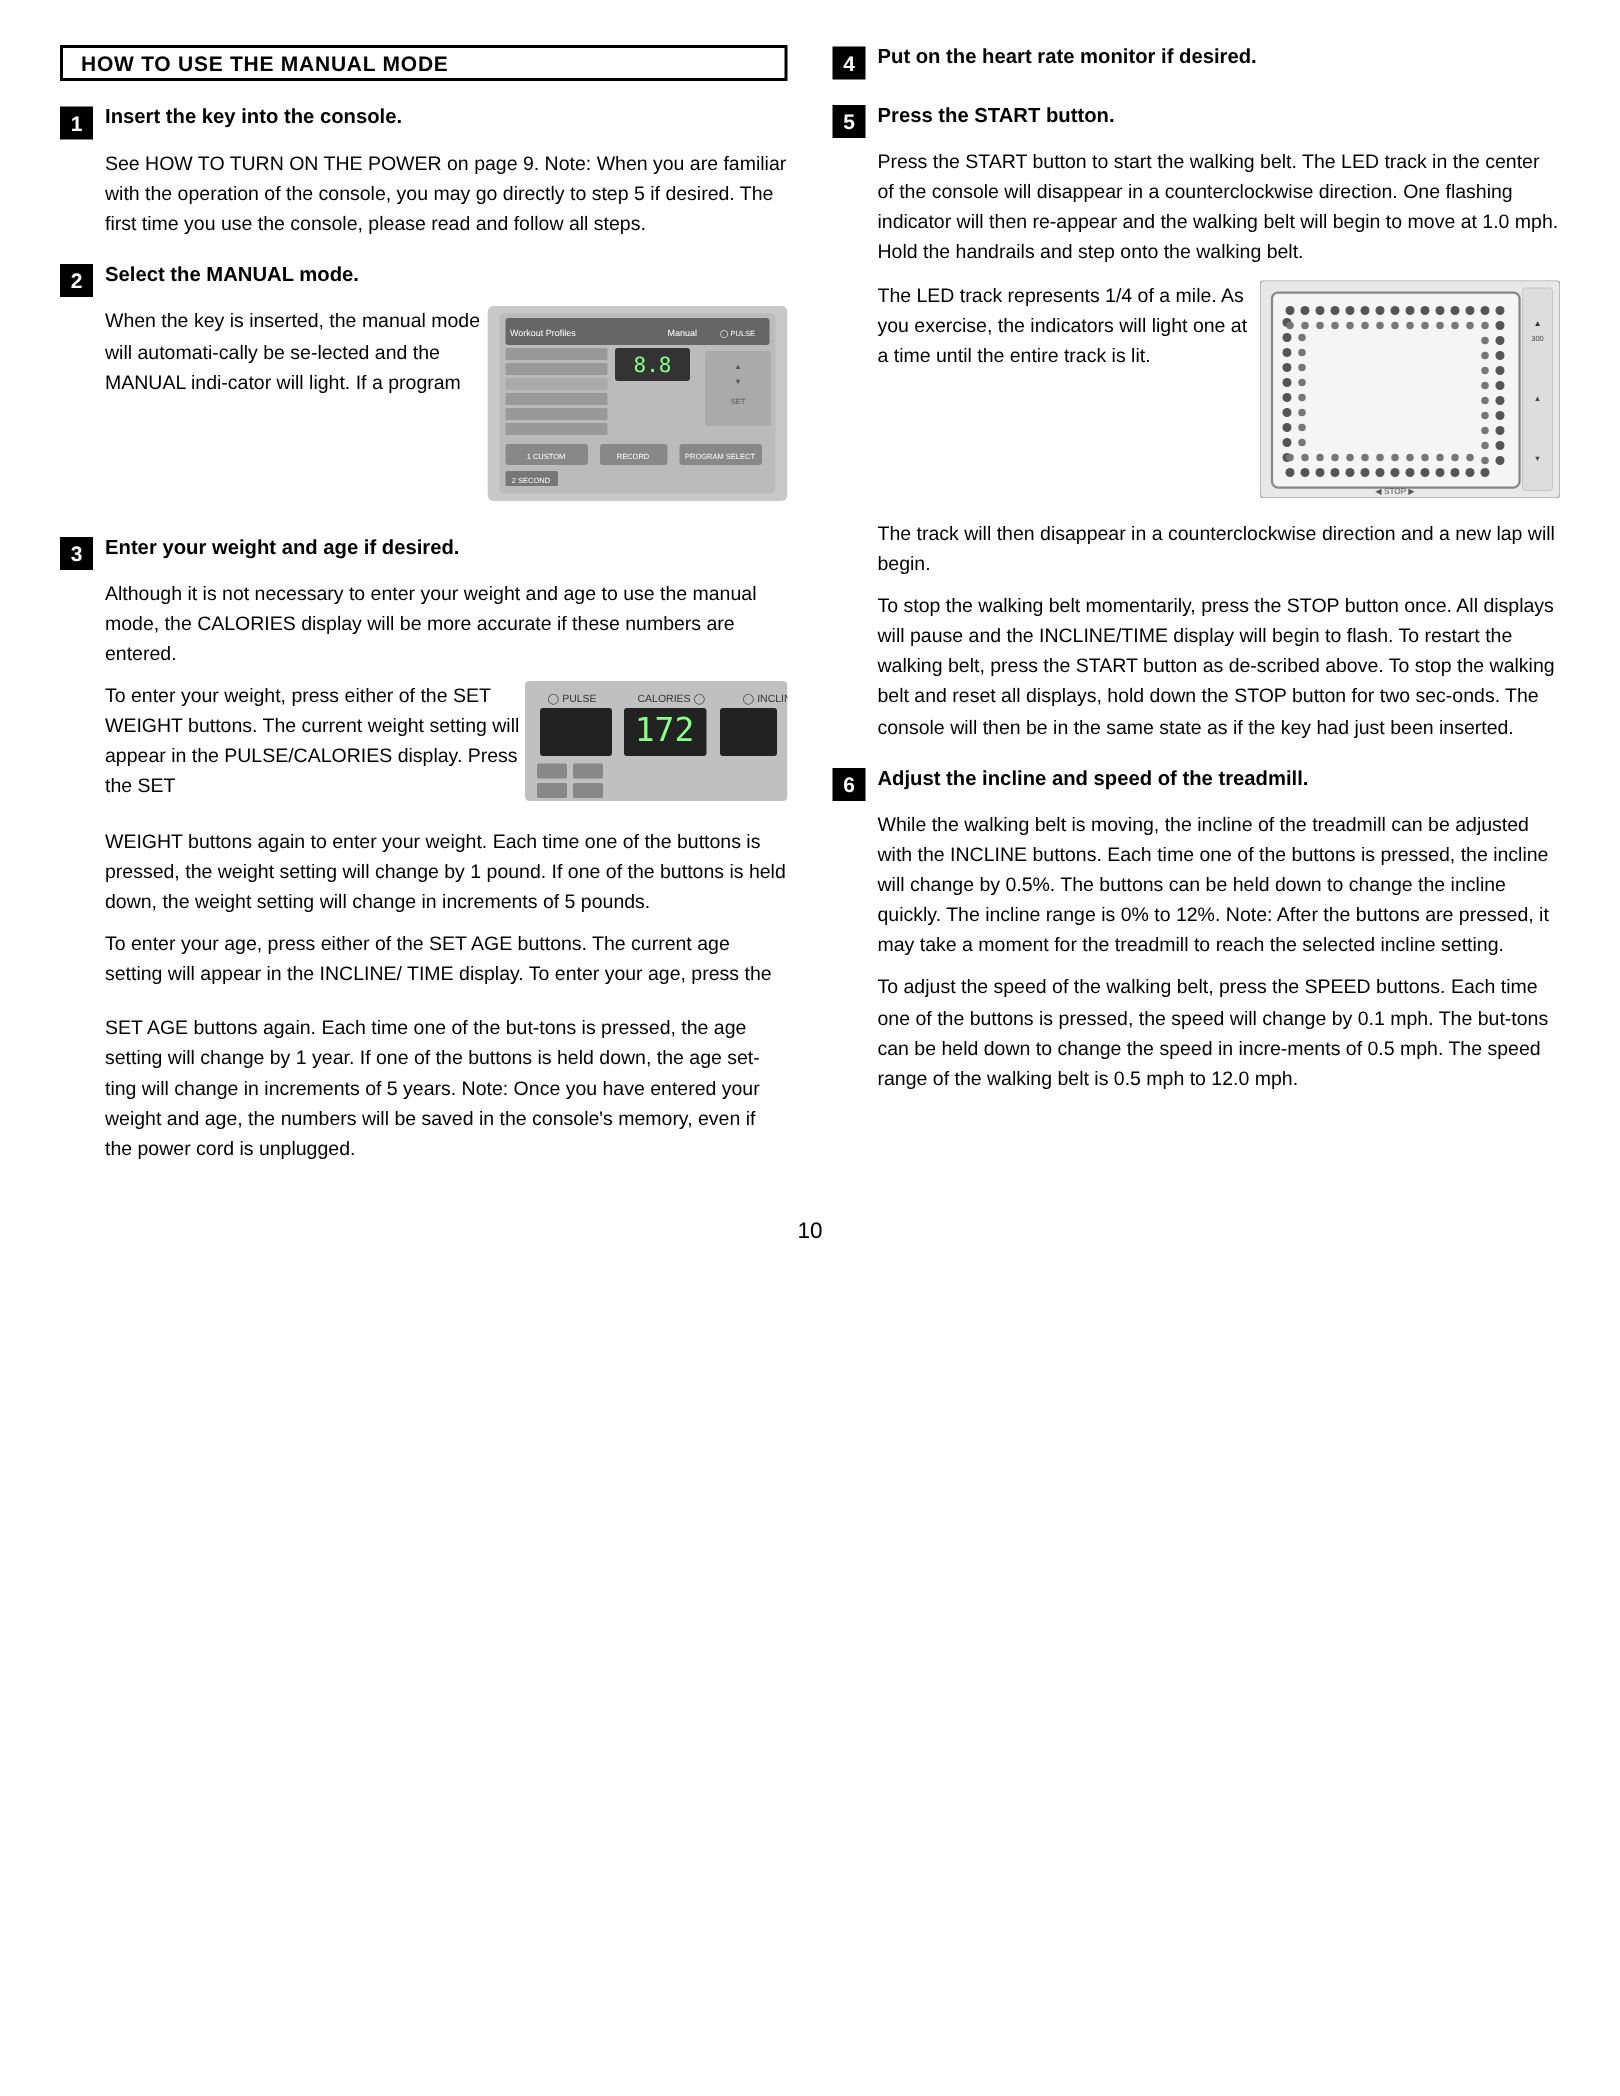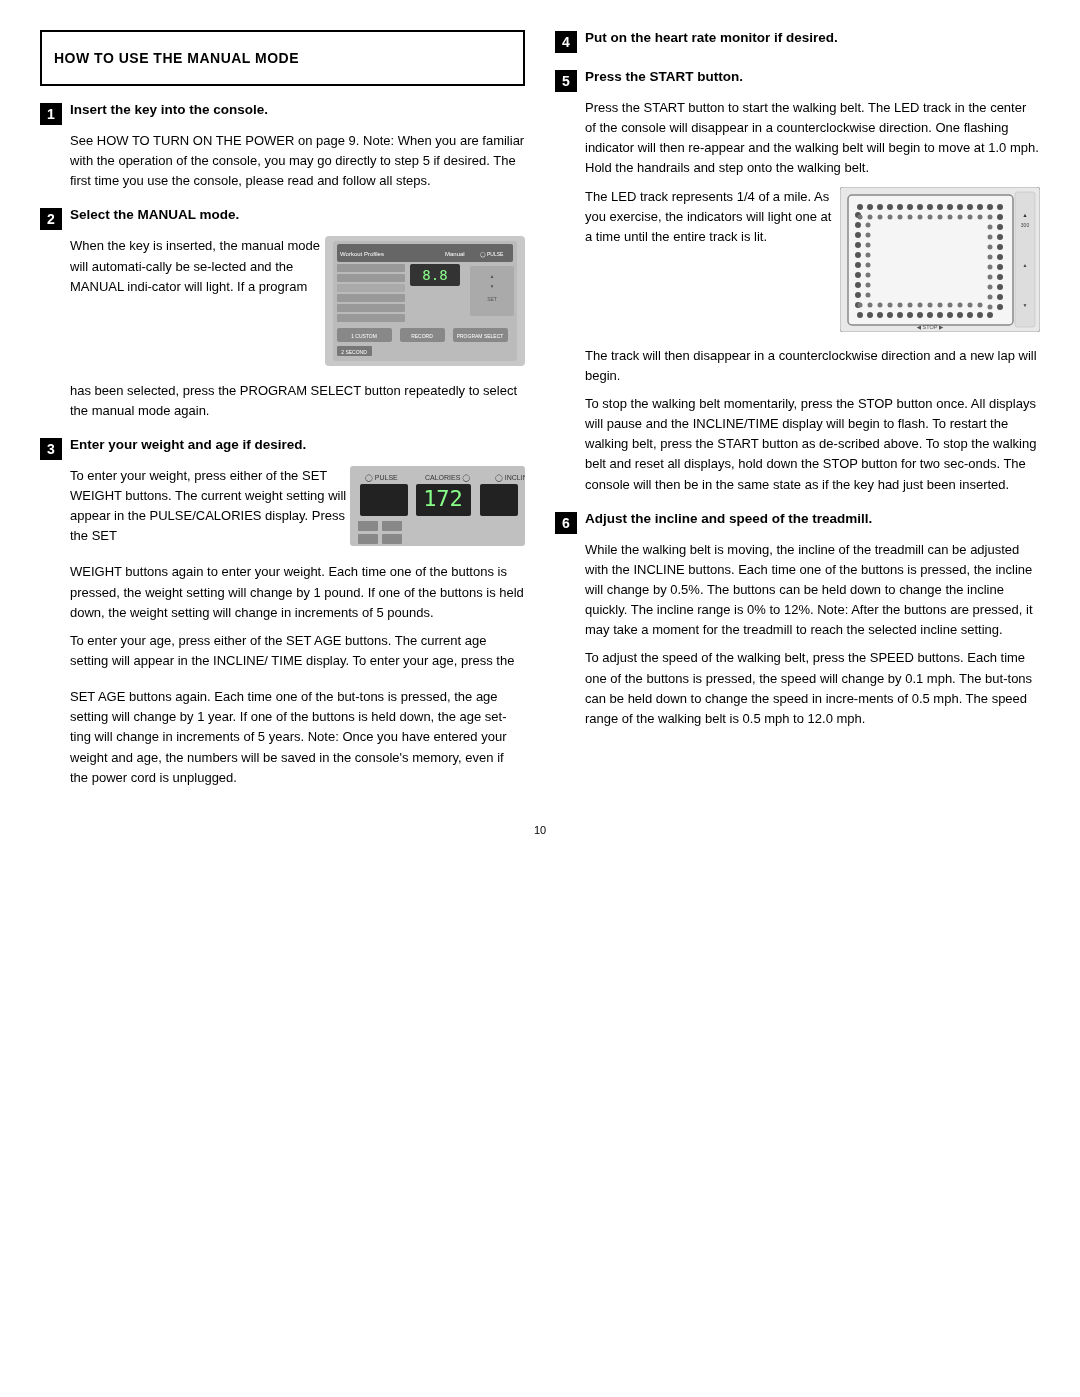--- a/index.html
+++ b/index.html
@@ -20,21 +20,21 @@
     .left-col {
       flex: 1;
       min-width: 0;
     }
     .right-col {
       flex: 1;
       min-width: 0;
     }
     .header-box {
       border: 2px solid #000;
-      padding: 18px 12px;
+      padding: 2px 12px;
       margin-bottom: 16px;
       display: inline-block;
       width: 100%;
     }
     .header-box-title {
       font-weight: bold;
       font-size: 14px;
       text-transform: uppercase;
       letter-spacing: 0.5px;
     }
@@ -79,21 +79,21 @@
     }
     .inline-figure .text-part {
       flex: 1;
     }
     .inline-figure .img-part {
       flex-shrink: 0;
     }
     
     .page-number {
       text-align: center;
-      font-size: 11px;
+      font-size: 15px;
       margin-top: 20px;
     }
     
     .console-svg {
       width: 200px;
       height: 130px;
     }
     .display-svg {
       width: 175px;
       height: 80px;
@@ -172,31 +172,31 @@
               <text x="39" y="102" font-size="5" fill="#fff" text-anchor="middle">1 CUSTOM</text>
               <rect x="75" y="92" width="45" height="14" fill="#888" rx="2"></rect>
               <text x="97" y="102" font-size="5" fill="#fff" text-anchor="middle">RECORD</text>
               <rect x="128" y="92" width="55" height="14" fill="#888" rx="2"></rect>
               <text x="155" y="102" font-size="5" fill="#fff" text-anchor="middle">PROGRAM SELECT</text>
               <rect x="12" y="110" width="35" height="10" fill="#777" rx="1"></rect>
               <text x="29" y="118" font-size="5" fill="#fff" text-anchor="middle">2 SECOND</text>
             </svg>
           </div>
         </div>
-        <p>has been selected, press the PROGRAM SELECT button repeatedly to select the manual mode again.</p>
       </div>
     </div>
 
     
     <div class="step-section">
       <div class="step-header">
         <div class="step-number">3</div>
         <div class="step-title">Enter your weight and age if desired.</div>
       </div>
       <div class="step-body">
+        <p>Although it is not necessary to enter your weight and age to use the manual mode, the CALORIES display will be more accurate if these numbers are entered.</p>
 
         <div class="inline-figure">
           <div class="text-part">
             <p>To enter your weight, press either of the SET WEIGHT buttons. The current weight setting will appear in the PULSE/CALORIES display. Press the SET</p>
           </div>
           <div class="img-part">
             <svg class="display-svg" viewBox="0 0 175 80">
               <rect x="0" y="0" width="175" height="80" fill="#c0c0c0" rx="3"></rect>
 
               <text x="15" y="14" font-size="7" fill="#333">◯ PULSE</text>

